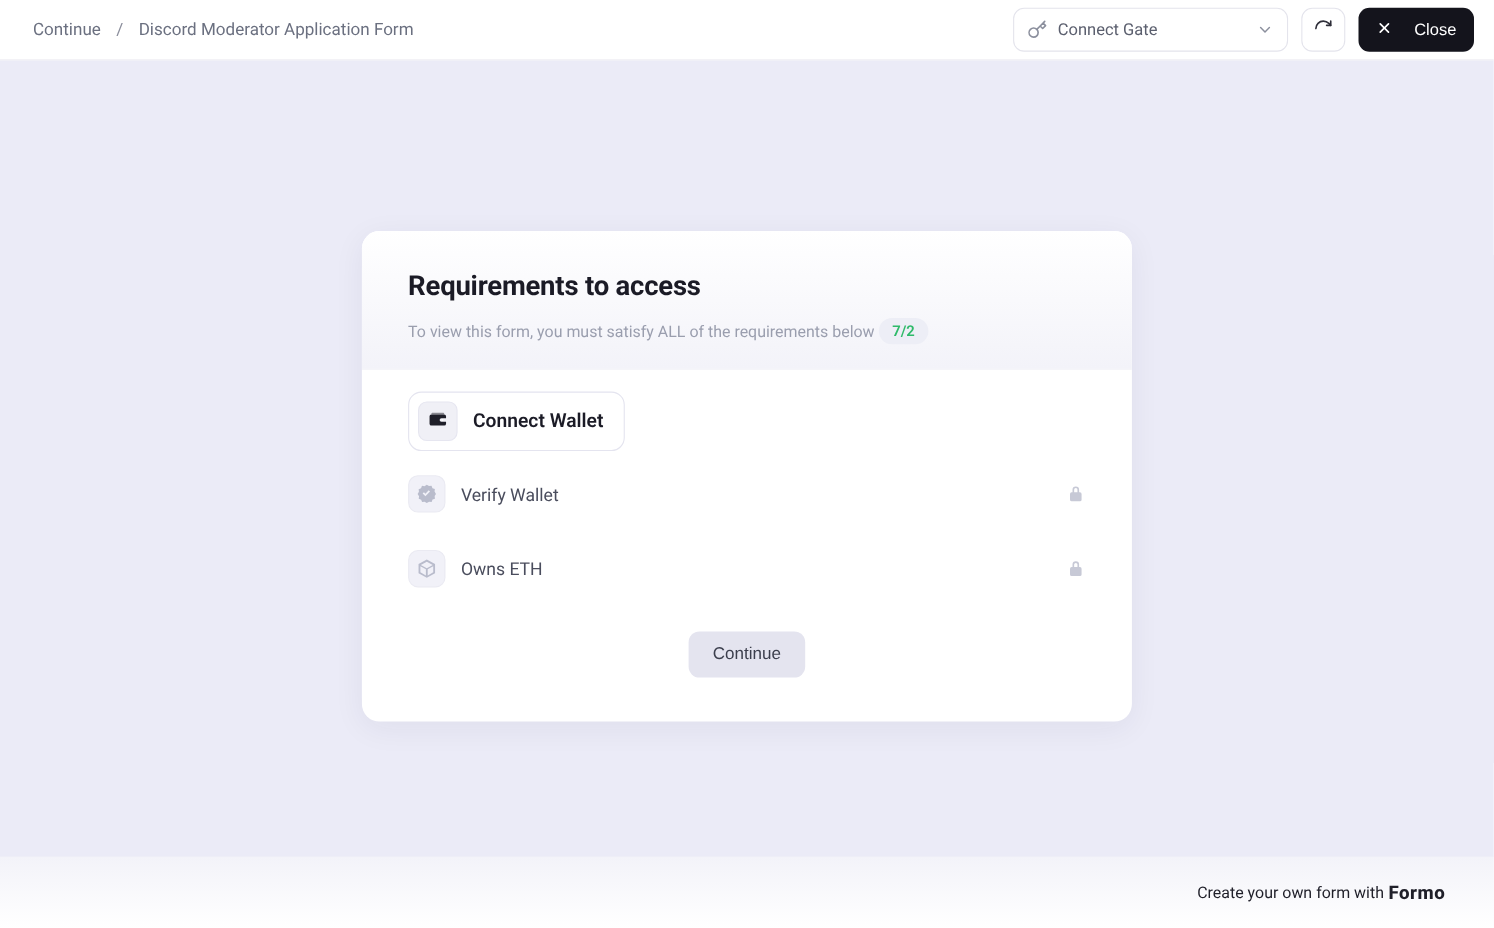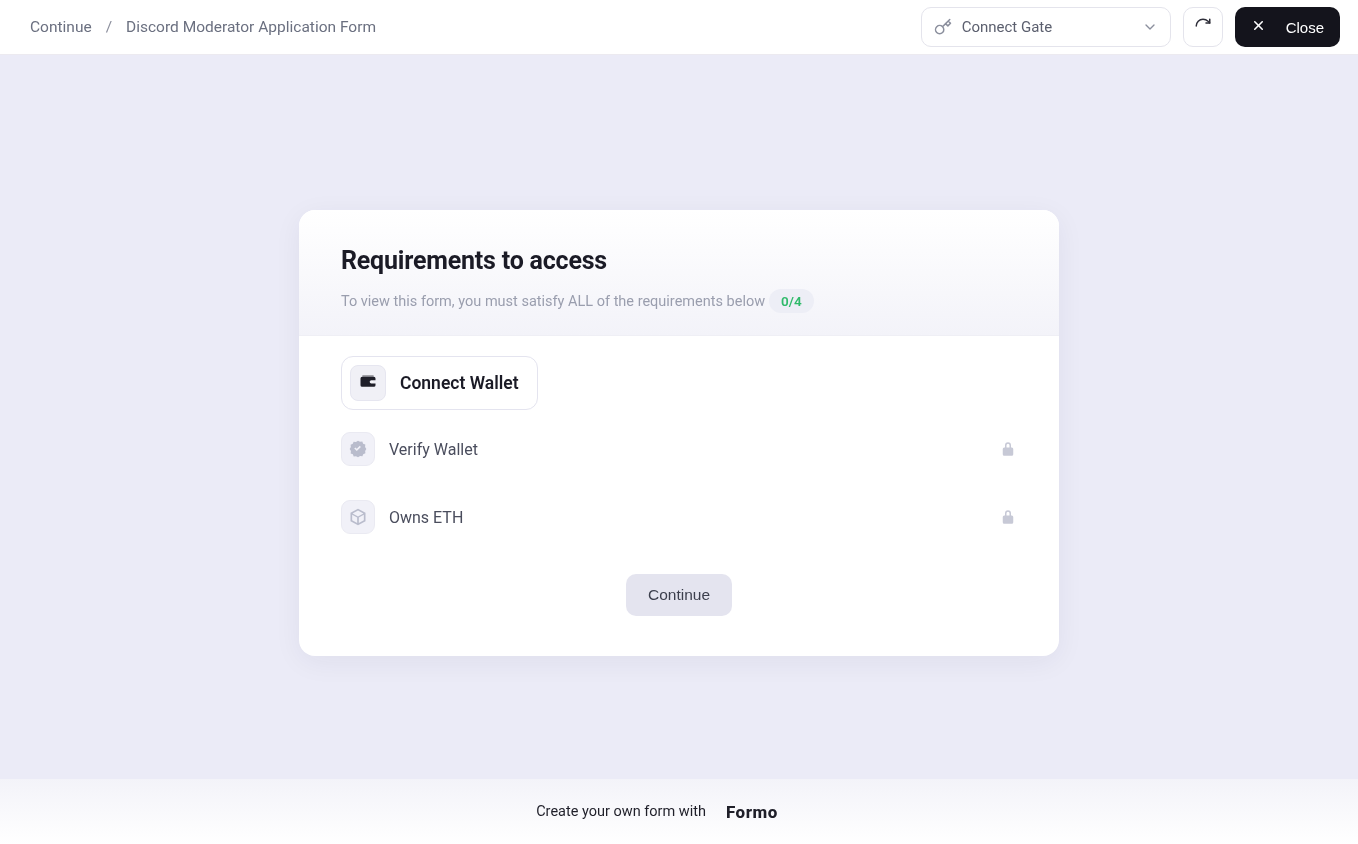--- a/index.html
+++ b/index.html
@@ -47,21 +47,21 @@
     .close-btn {
       height: 40px; padding: 0 16px; border-radius: 10px; background: #14141c; color: #fff;
       display:flex; align-items:center; gap: 20px; border: none; cursor: pointer; font-size: 15px;
     }
     .canvas {
       height: calc(844px - 55px - 65px);
       background: #ebebf7;
       display:flex; align-items:center; justify-content:center;
     }
     .card {
-      width: 760px;
+      width: 700px;
       background: #fff;
       border-radius: 16px;
       box-shadow: 0 6px 28px rgba(40,40,70,0.06);
       overflow: hidden;
       margin-top: 32px;
     }
     .card-header {
       padding: 36px 42px 22px 42px;
       background: linear-gradient(180deg, #ffffff 0%, #f3f3f9 100%);
       border-bottom: 1px solid #efeff5;
@@ -96,25 +96,25 @@
     .req-label { font-size: 16px; color: #4a4d5d; }
     .lock { color: #c7c9d6; display:flex; }
     .continue {
       display:block; margin: 28px auto 0 auto;
       padding: 12px 22px; font-size: 15.5px; color: #3c3f4d;
       background: #e4e4ef; border: none; border-radius: 10px; cursor: not-allowed;
     }
     .footer {
       height: 65px;
       background: linear-gradient(180deg, #f3f3f9 0%, #ffffff 100%);
-      display:flex; align-items:center; justify-content:center;
+      display:flex; align-items:center; justify-content:flex-end;
       padding-right: 44px;
       font-size: 14.5px; color: #1f1f29;
     }
-    .footer .brand { font-weight: 800; letter-spacing: 0.5px; margin-left: 20px; font-size: 17px; }
+    .footer .brand { font-weight: 800; letter-spacing: 0.5px; margin-left: 4px; font-size: 17px; }
   </style>
 </head>
 <body>
 
 <div class="topbar">
   <div class="breadcrumb">
     <span class="dashboard">Continue</span>
     <span class="sep">/</span>
     <span class="current">Discord Moderator Application Form</span>
   </div>
@@ -153,21 +153,21 @@
     </button>
   </div>
 </div>
 
 <div class="canvas">
   <div class="card">
     <div class="card-header">
       <h1>Requirements to access</h1>
       <div class="subrow">
         <p>To view this form, you must satisfy ALL of the requirements below</p>
-        <span class="pill">0/4</span>
+        <span class="pill">7/2</span>
       </div>
     </div>
     <div class="card-body">
       <div class="connect-box">
         <div class="wb">
           <span>
             <svg width="20" height="20" viewBox="0 0 24 24" fill="currentColor">
                 <path d="M19 7H5a2 2 0 0 0-2 2v8a2 2 0 0 0 2 2h14a2 2 0 0 0 2-2v-2h-5a2 2 0 0 1 0-4h5V9a2 2 0 0 0-2-2z"></path>
                 <path d="M18 5H6a1 1 0 0 0 0 2h12a1 1 0 0 0 0-2z" opacity=".5"></path>
                 <circle cx="17" cy="13" r="1" fill="#fff"></circle>

